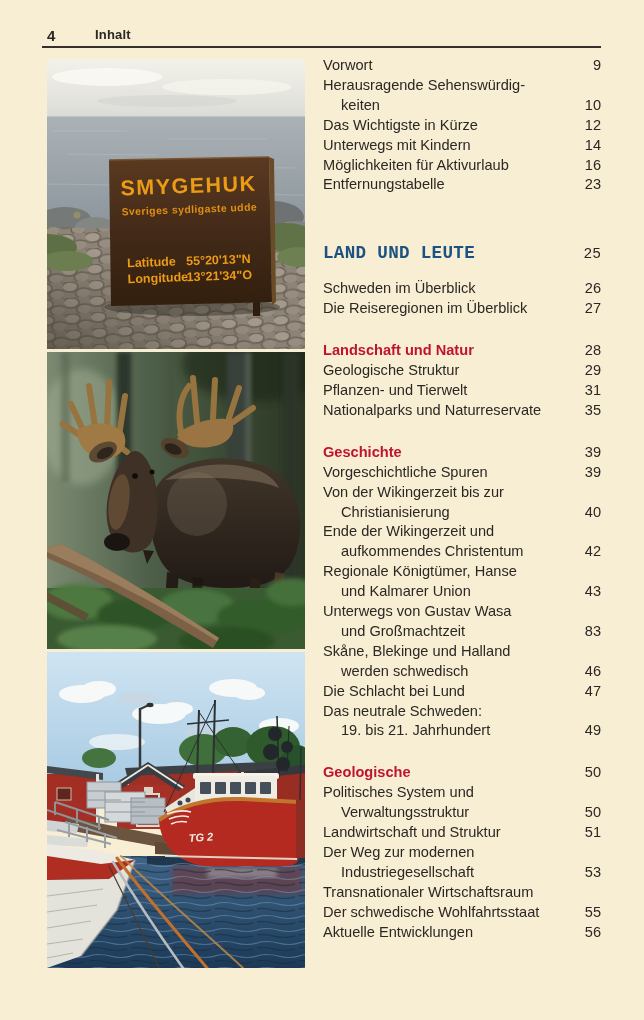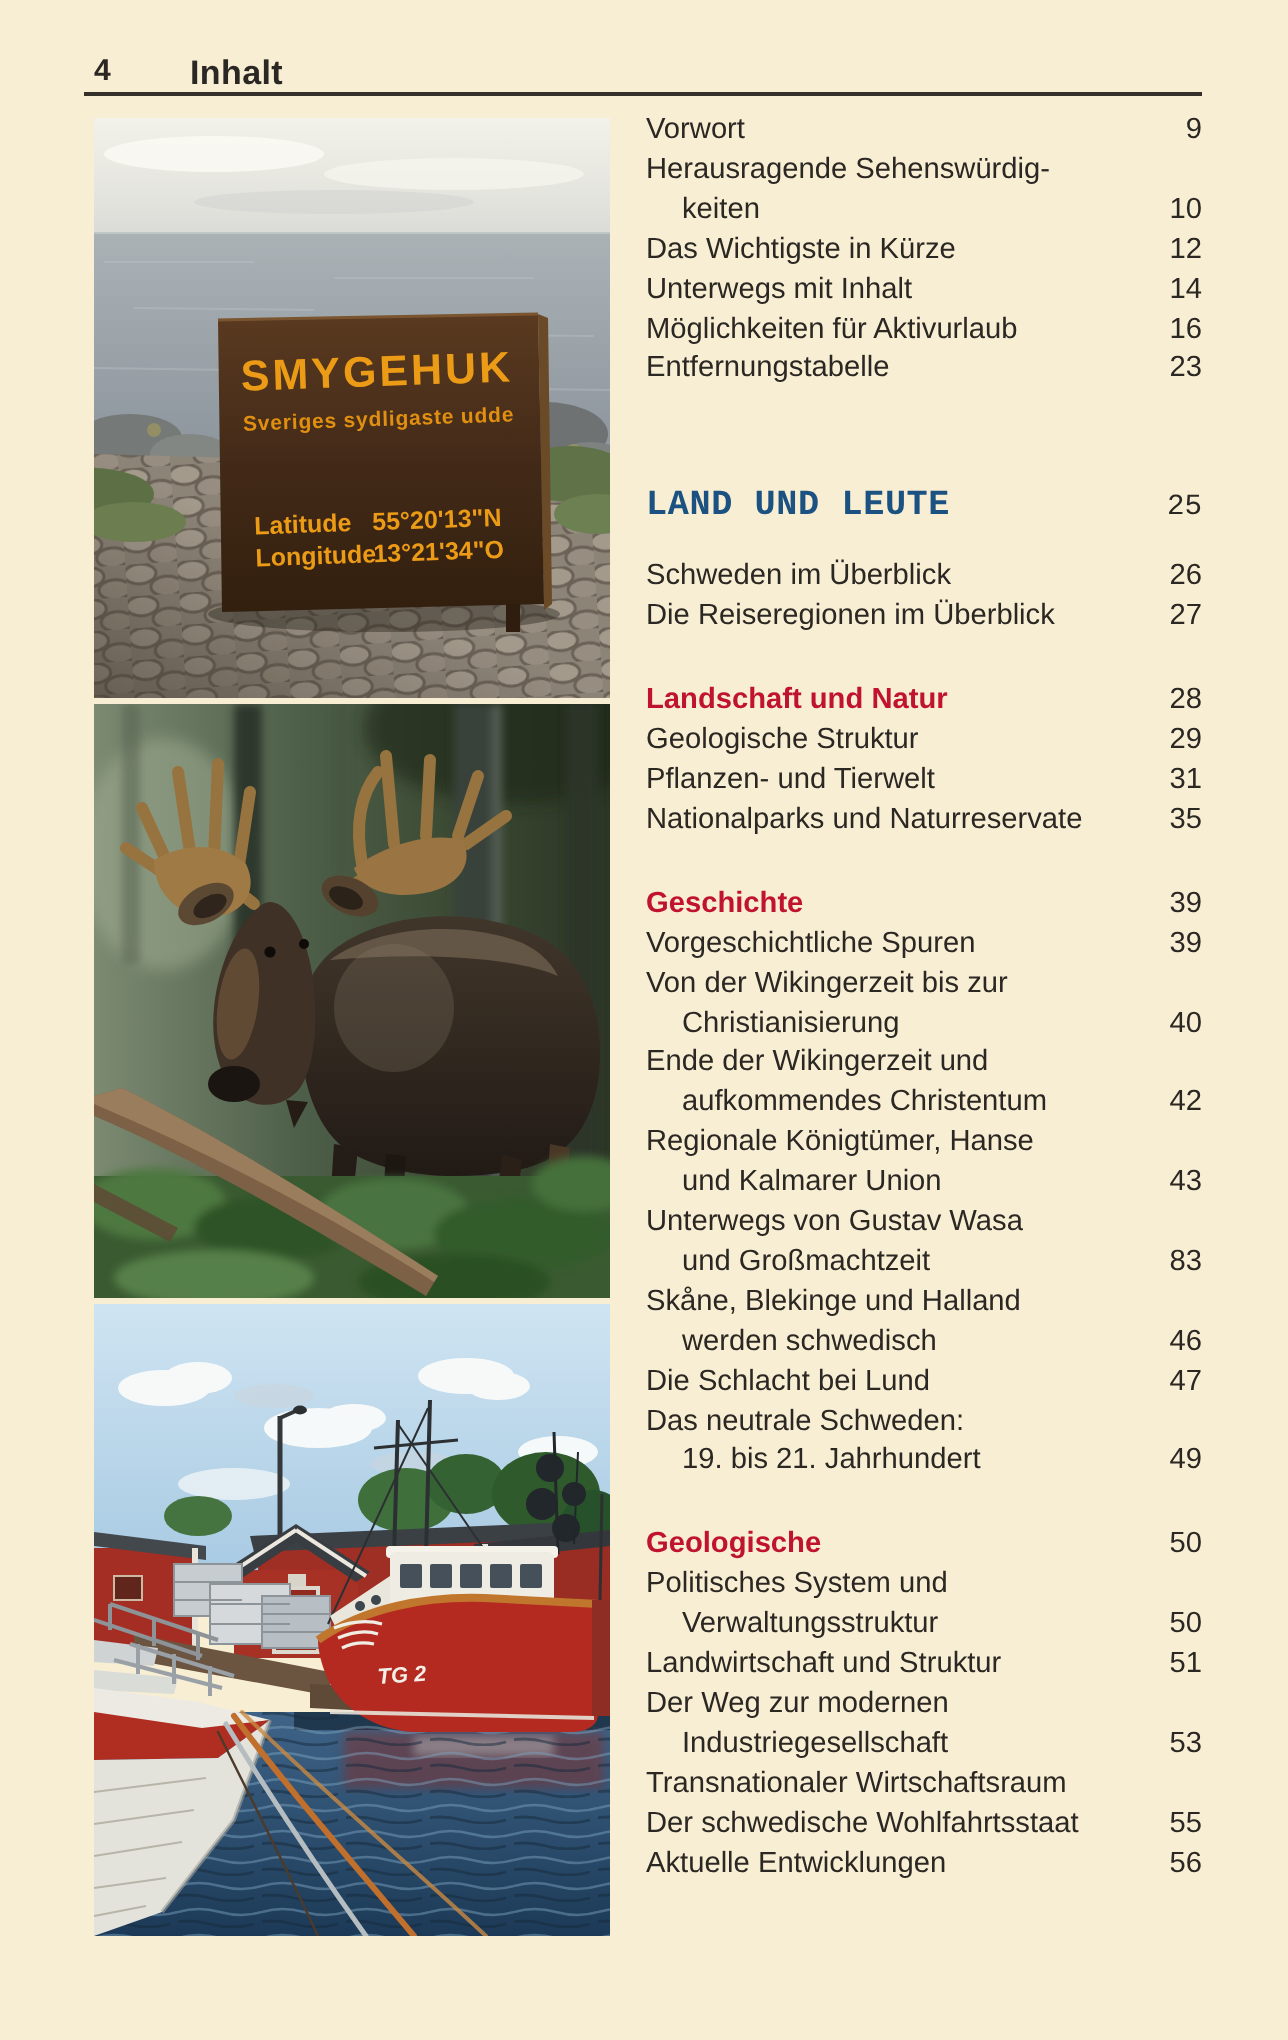--- a/index.html
+++ b/index.html
@@ -1,19 +1,19 @@
 <!DOCTYPE html>
 <html><head>
 <meta charset="utf-8">
 <style>
   html,body{margin:0;padding:0;}
   body{width:644px;height:1020px;background:#f8eed4;font-family:"Liberation Sans",sans-serif;position:relative;overflow:hidden;color:#2b2723;}
   .page{position:absolute;inset:0;}
   .hdr-num{position:absolute;left:47px;top:27px;font-size:15px;font-weight:700;}
-  .hdr-title{position:absolute;left:95px;top:27px;font-size:17px;font-weight:700;letter-spacing:.2px;text-align:center;}
+  .hdr-title{position:absolute;left:95px;top:27px;font-size:13px;font-weight:700;letter-spacing:.2px;text-align:center;}
   .hdr-rule{position:absolute;left:42px;top:46px;width:559px;height:2px;background:#35302a;}
   .photos{position:absolute;left:47px;top:59px;width:258px;}
   .photo{display:block;margin:0 0 3px 0;line-height:0;}
   .toc{position:absolute;left:323px;top:56px;width:278px;font-size:14.6px;}
   .toc-row{display:flex;justify-content:space-between;align-items:baseline;line-height:19.9px;}
   .toc-label{white-space:nowrap;}
   .toc-label.indent{padding-left:18px;}
   .toc-page{padding-left:6px;font-weight:400;color:#2b2723;font-size:14.6px;}
   .toc-item.chapter{margin-top:46px;margin-bottom:13px;}
   .toc-item.chapter .toc-row{line-height:24px;font-family:Liberation Mono, monospace;}
@@ -370,21 +370,21 @@
         </div>
       </div>
       <div class="toc-item entry">
         <div class="toc-row">
           <span class="toc-label">Das Wichtigste in Kürze</span>
           <span class="toc-page">12</span>
         </div>
       </div>
       <div class="toc-item entry">
         <div class="toc-row">
-          <span class="toc-label">Unterwegs mit Inhalt</span>
+          <span class="toc-label">Unterwegs mit Kindern</span>
           <span class="toc-page">14</span>
         </div>
       </div>
       <div class="toc-item entry">
         <div class="toc-row">
           <span class="toc-label">Möglichkeiten für Aktivurlaub</span>
           <span class="toc-page">16</span>
         </div>
       </div>
       <div class="toc-item entry">

